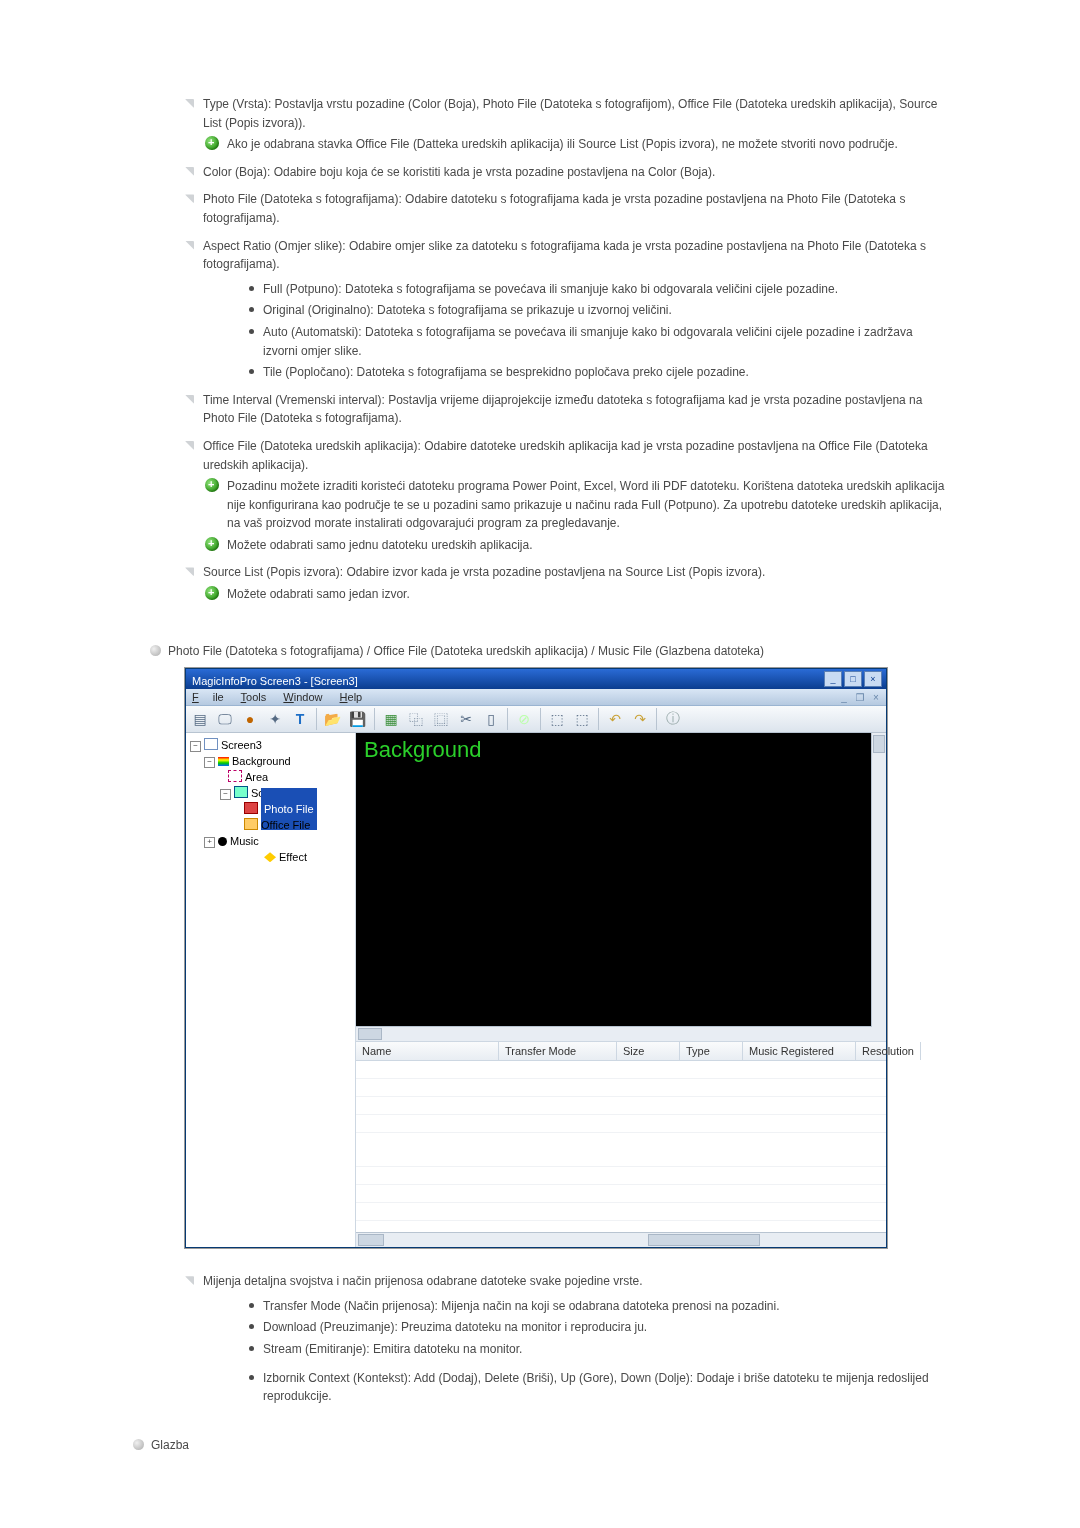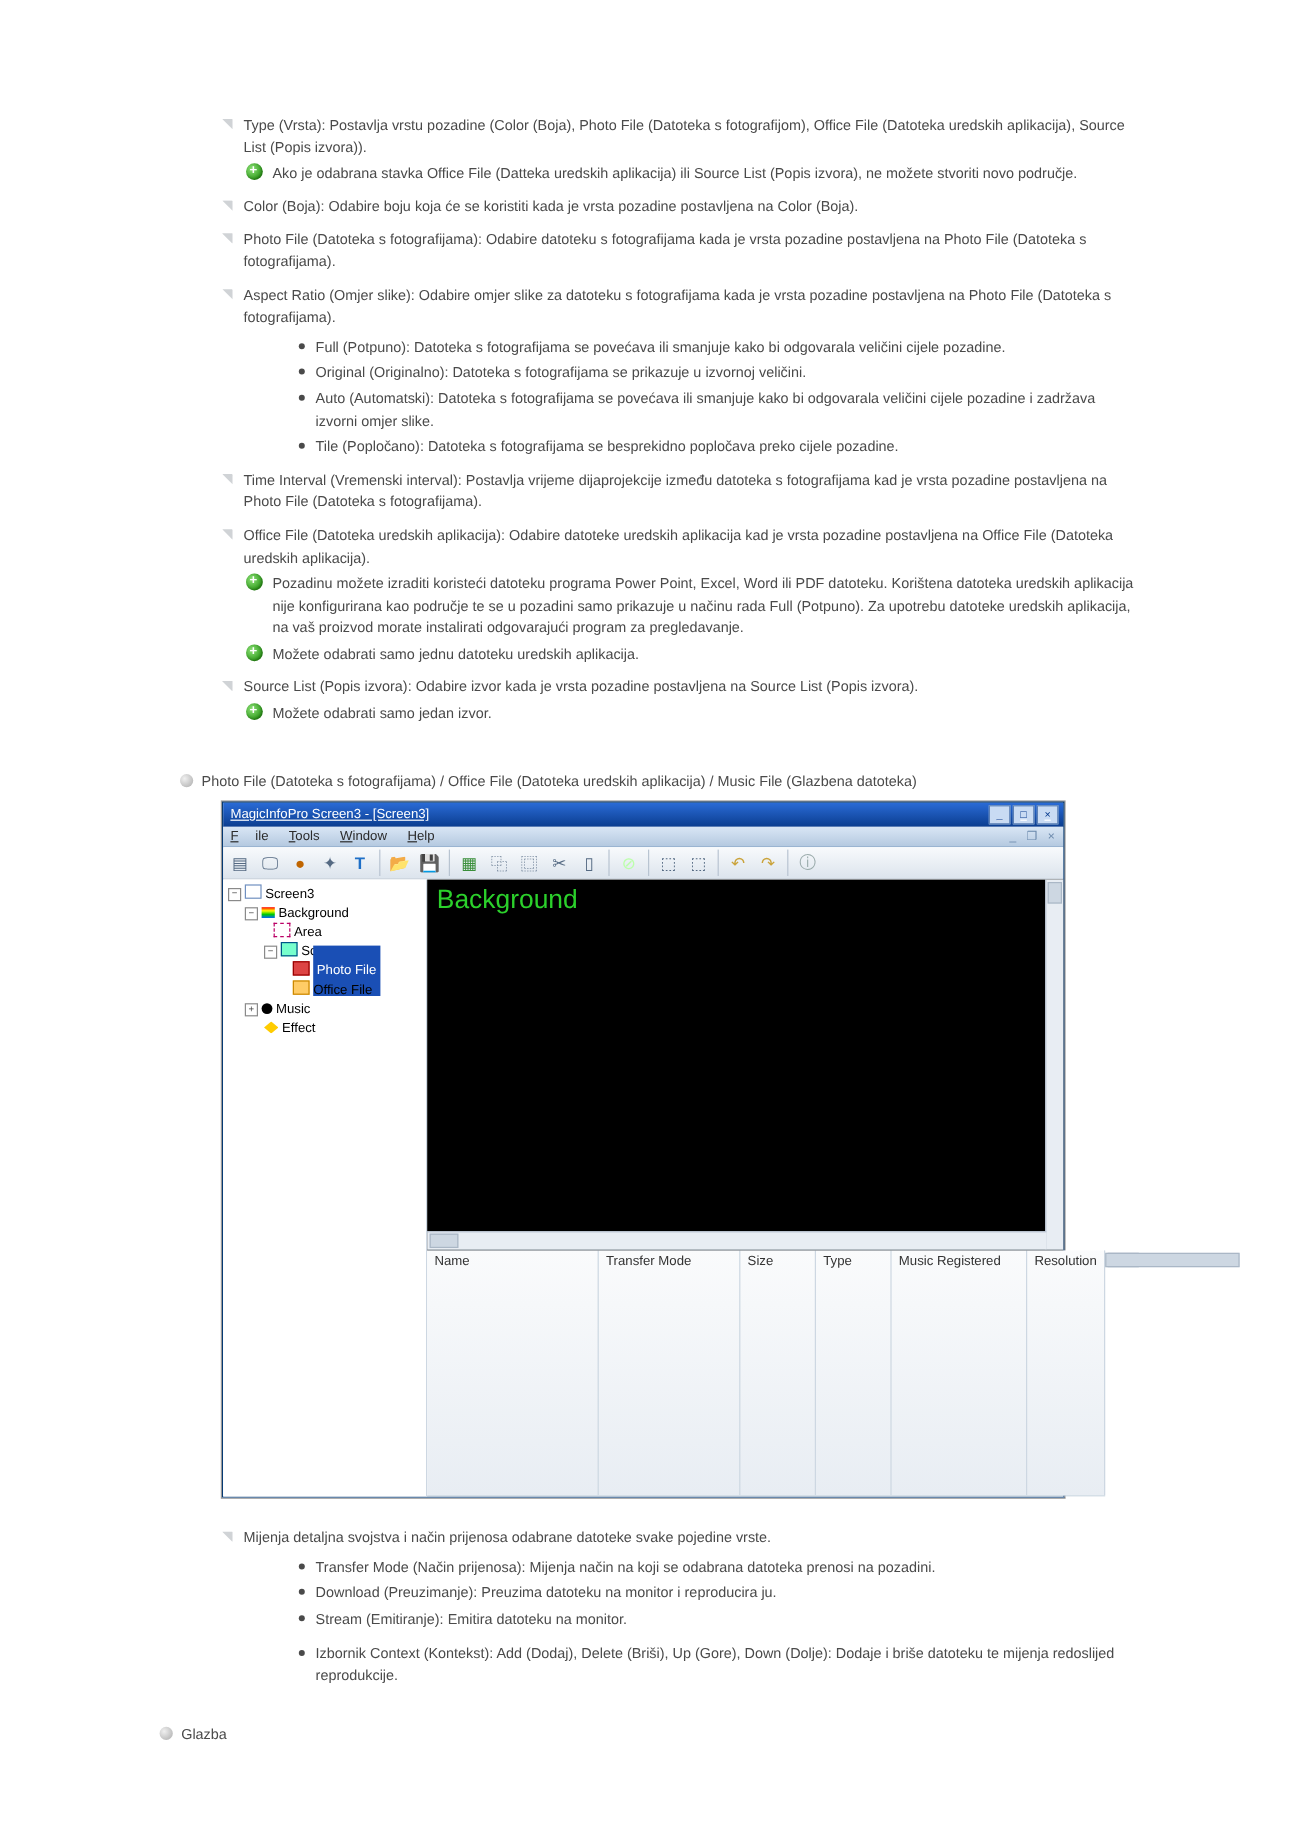--- a/index.html
+++ b/index.html
@@ -104,27 +104,26 @@
     width: 700px;
     margin: 6px 0 20px 0;
     border: 1px solid #063a73;
     box-shadow: 0 0 0 1px #999;
     font-family: Tahoma, Arial, sans-serif;
     font-size: 11px;
     color: #000;
   }
   .titlebar {
     display: flex;
-    align-items: center;
+    align-items: flex-end;
     justify-content: space-between;
     background: linear-gradient(#2a6bd6, #0b3d8f);
     color: #fff;
     padding: 2px 4px 2px 6px;
     font-size: 11px;
-    text-decoration: underline;
   }
   .titlebar .btns {
     display: flex;
     gap: 2px;
   }
   .titlebar .btns span {
     width: 16px;
     height: 14px;
     background: #c9dbf3;
     color: #0b3d8f;
@@ -227,21 +226,21 @@
   }
   .preview .bg-label{
     position:absolute;top:4px;left:8px;color:#2bd02b;font-size:22px;font-family:Arial,sans-serif;
   }
   .preview .sb-v{position:absolute;right:0;top:0;bottom:0;width:14px;background:#e8edf3;border-left:1px solid #b8c4d1;}
   .preview .sb-h{position:absolute;left:0;right:14px;bottom:0;height:14px;background:#e8edf3;border-top:1px solid #b8c4d1;}
   .preview .sb-v::before,.preview .sb-h::before{content:"";position:absolute;background:#cdd7e2;border:1px solid #aab7c6;}
   .preview .sb-v::before{left:1px;right:1px;top:2px;height:16px;}
   .preview .sb-h::before{left:2px;top:1px;bottom:1px;width:22px;}
 
-  .grid-area{height:205px;display:flex;flex-direction:row;background:#fff;}
+  .grid-area{height:205px;display:flex;flex-direction:column;background:#fff;}
   .grid-header{display:flex;background:linear-gradient(#fafbfc,#e8edf3);border-bottom:1px solid #cdd7e2;font-size:11px;color:#333;}
   .grid-header div{padding:3px 6px;border-right:1px solid #cdd7e2;}
   .gc-name{flex:0 0 130px;}
   .gc-tm{flex:0 0 105px;}
   .gc-size{flex:0 0 50px;}
   .gc-type{flex:0 0 50px;}
   .gc-date{flex:0 0 100px;}
   .gc-res{flex:1;}
   .grid-body{flex:1;position:relative;}
   .grid-row{height:17px;border-bottom:1px solid #f0f2f5;}
@@ -346,21 +345,21 @@
 
     <div class="workarea">
       <div class="tree-panel">
         <div class="node"><span class="exp">−</span><span class="ico screen"></span><span>Screen3</span></div>
         <div class="node" style="padding-left:16px;"><span class="exp">−</span><span class="ico bg"></span><span>Background</span></div>
         <div class="node" style="padding-left:40px;"><span class="ico area"></span><span>Area</span></div>
         <div class="node" style="padding-left:32px;"><span class="exp">−</span><span class="ico scr2"></span><span>Screen</span></div>
         <div class="node" style="padding-left:56px;"><span class="ico photo"></span><span class="sel">Photo File</span></div>
         <div class="node" style="padding-left:56px;"><span class="ico office"></span><span>Office File</span></div>
         <div class="node" style="padding-left:16px;"><span class="exp">+</span><span class="ico music"></span><span>Music</span></div>
-        <div class="node" style="padding-left:32px;"><span class="ico effect"></span><span>Effect</span></div>
+        <div class="node" style="padding-left:32px;text-align:center;"><span class="ico effect"></span><span>Effect</span></div>
       </div>
       <div class="right-area">
         <div class="preview">
           <div class="bg-label">Background</div>
           <div class="sb-v"></div>
           <div class="sb-h"></div>
         </div>
         <div class="grid-area">
           <div class="grid-header">
             <div class="gc-name">Name</div>

